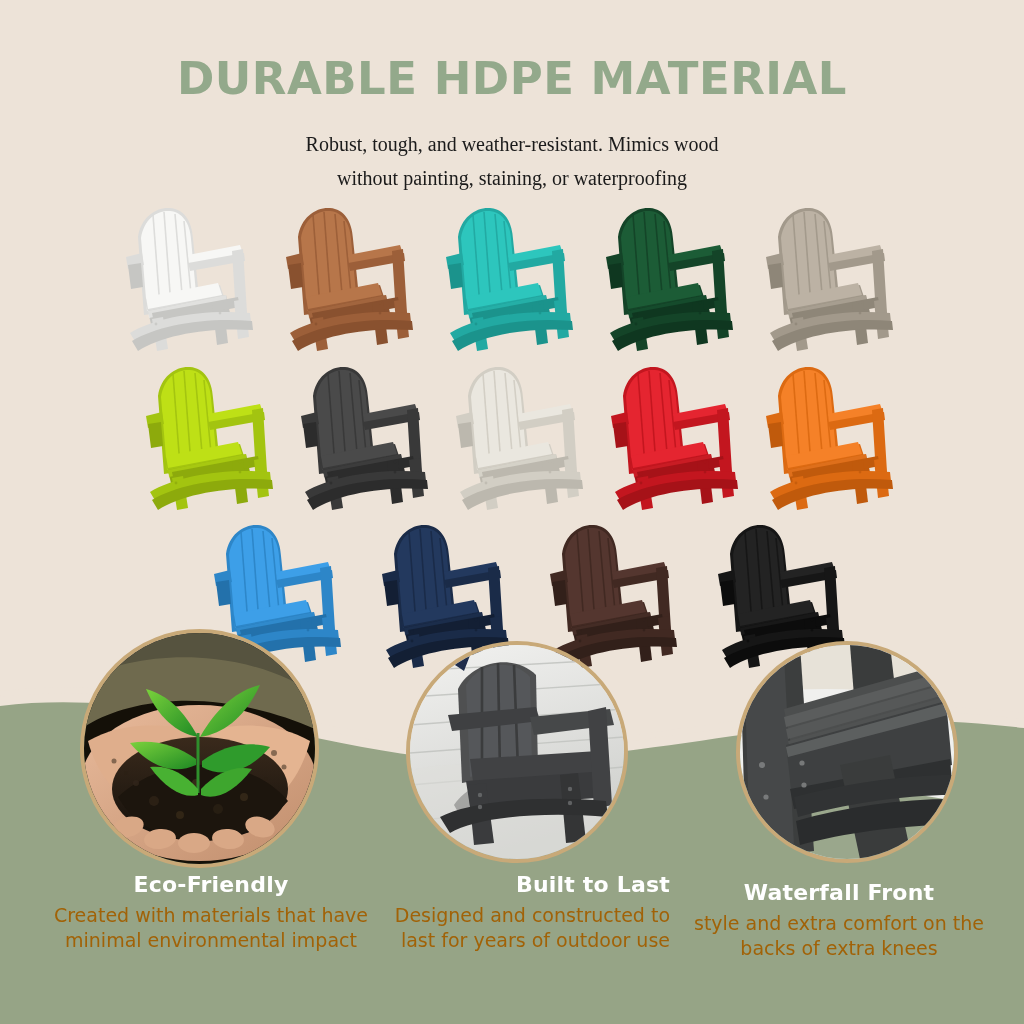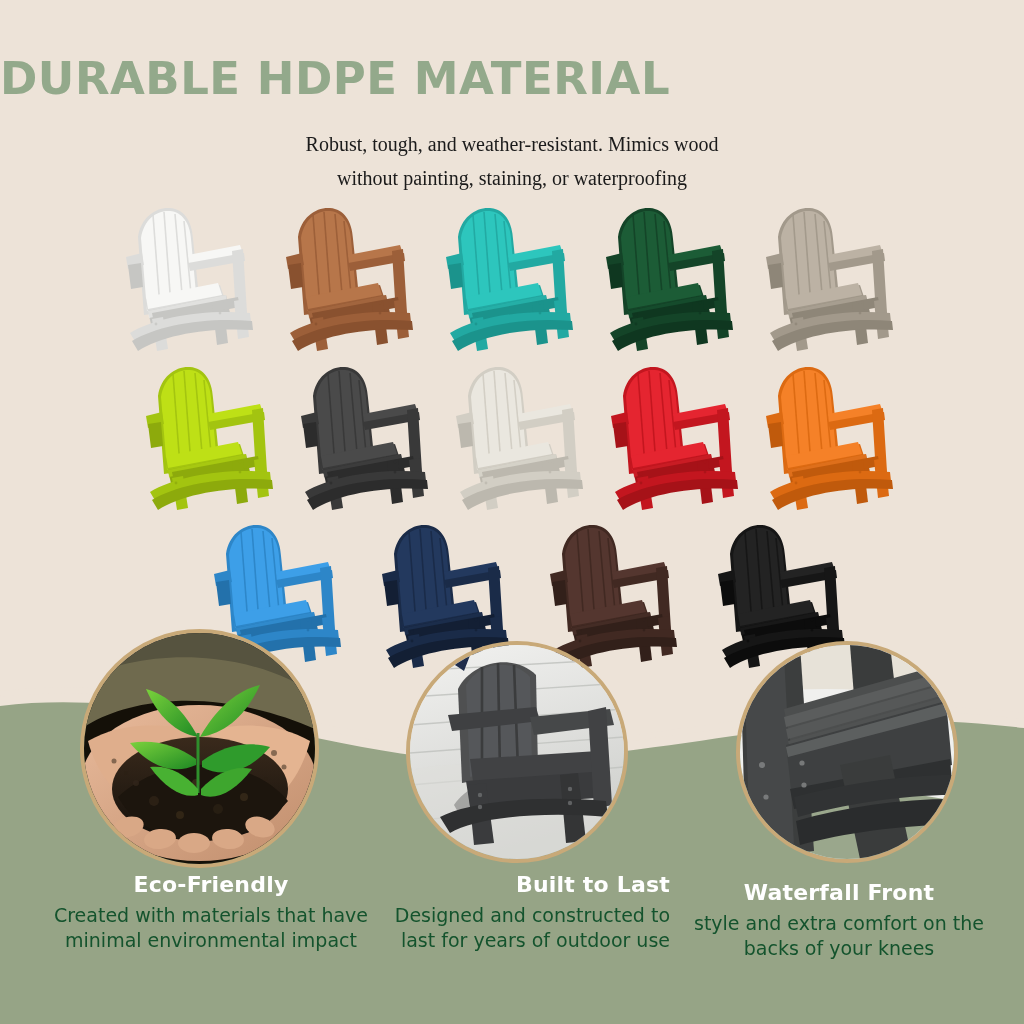--- a/index.html
+++ b/index.html
@@ -12,21 +12,21 @@
   }
   #stage{position:absolute;inset:0;width:1024px;height:1024px;}
 
   
   .bg-base{position:absolute;inset:0;background:#EDE3D8;}
   .bg-wave{position:absolute;left:0;top:0;width:1024px;height:1024px;}
 
   
   .title{
     position:absolute;left:0;right:0;top:52px;
-    text-align:left;
+    text-align:center;
     font-size:45px;
     font-weight:bold;
     letter-spacing:0.5px;
     color:#93A98B;
     font-family:"DejaVu Sans", sans-serif;
   }
   .subtitle{
     position:absolute;left:50%;transform:translateX(-50%);
     top:127px;width:760px;
     text-align:center;
@@ -53,21 +53,21 @@
   
   .feature{position:absolute;text-align:center;color:#ffffff;}
   .feature .f-title{
     font-size:22px;font-weight:bold;margin:0 0 6px 0;
     font-family:"DejaVu Sans", sans-serif;
     letter-spacing:0.2px;
   }
   .feature .f-desc{
     font-size:19px;line-height:25px;margin:0;
     font-family:"DejaVu Sans", sans-serif;
-    color:#14532d;
+    color:#a16207;
   }
 </style>
 </head>
 <body>
 
 <div id="stage">
 
   <div class="bg-base"></div>
   <svg class="bg-wave" viewBox="0 0 1024 1024" preserveAspectRatio="none">
     <path id="wavefill" d="M0,706 C150,688 300,742 420,756 C560,772 700,736 830,724 C905,717 970,722 1024,728 L1024,1024 L0,1024 Z" fill="#96A486"></path>
@@ -900,16 +900,16 @@
 
   <div class="feature" style="left:370px;top:872px;width:300px;text-align:right;">
     <p class="f-title">Built to Last</p>
     <p class="f-desc">Designed and constructed to</p>
     <p class="f-desc">last for years of outdoor use</p>
   </div>
 
   <div class="feature" style="left:664px;top:872px;width:350px;margin-top:8px;">
     <p class="f-title">Waterfall Front</p>
     <p class="f-desc">style and extra comfort on the</p>
-    <p class="f-desc">backs of your knees</p>
+    <p class="f-desc">backs of extra knees</p>
   </div>
 
 </div>
 
 </body></html>

